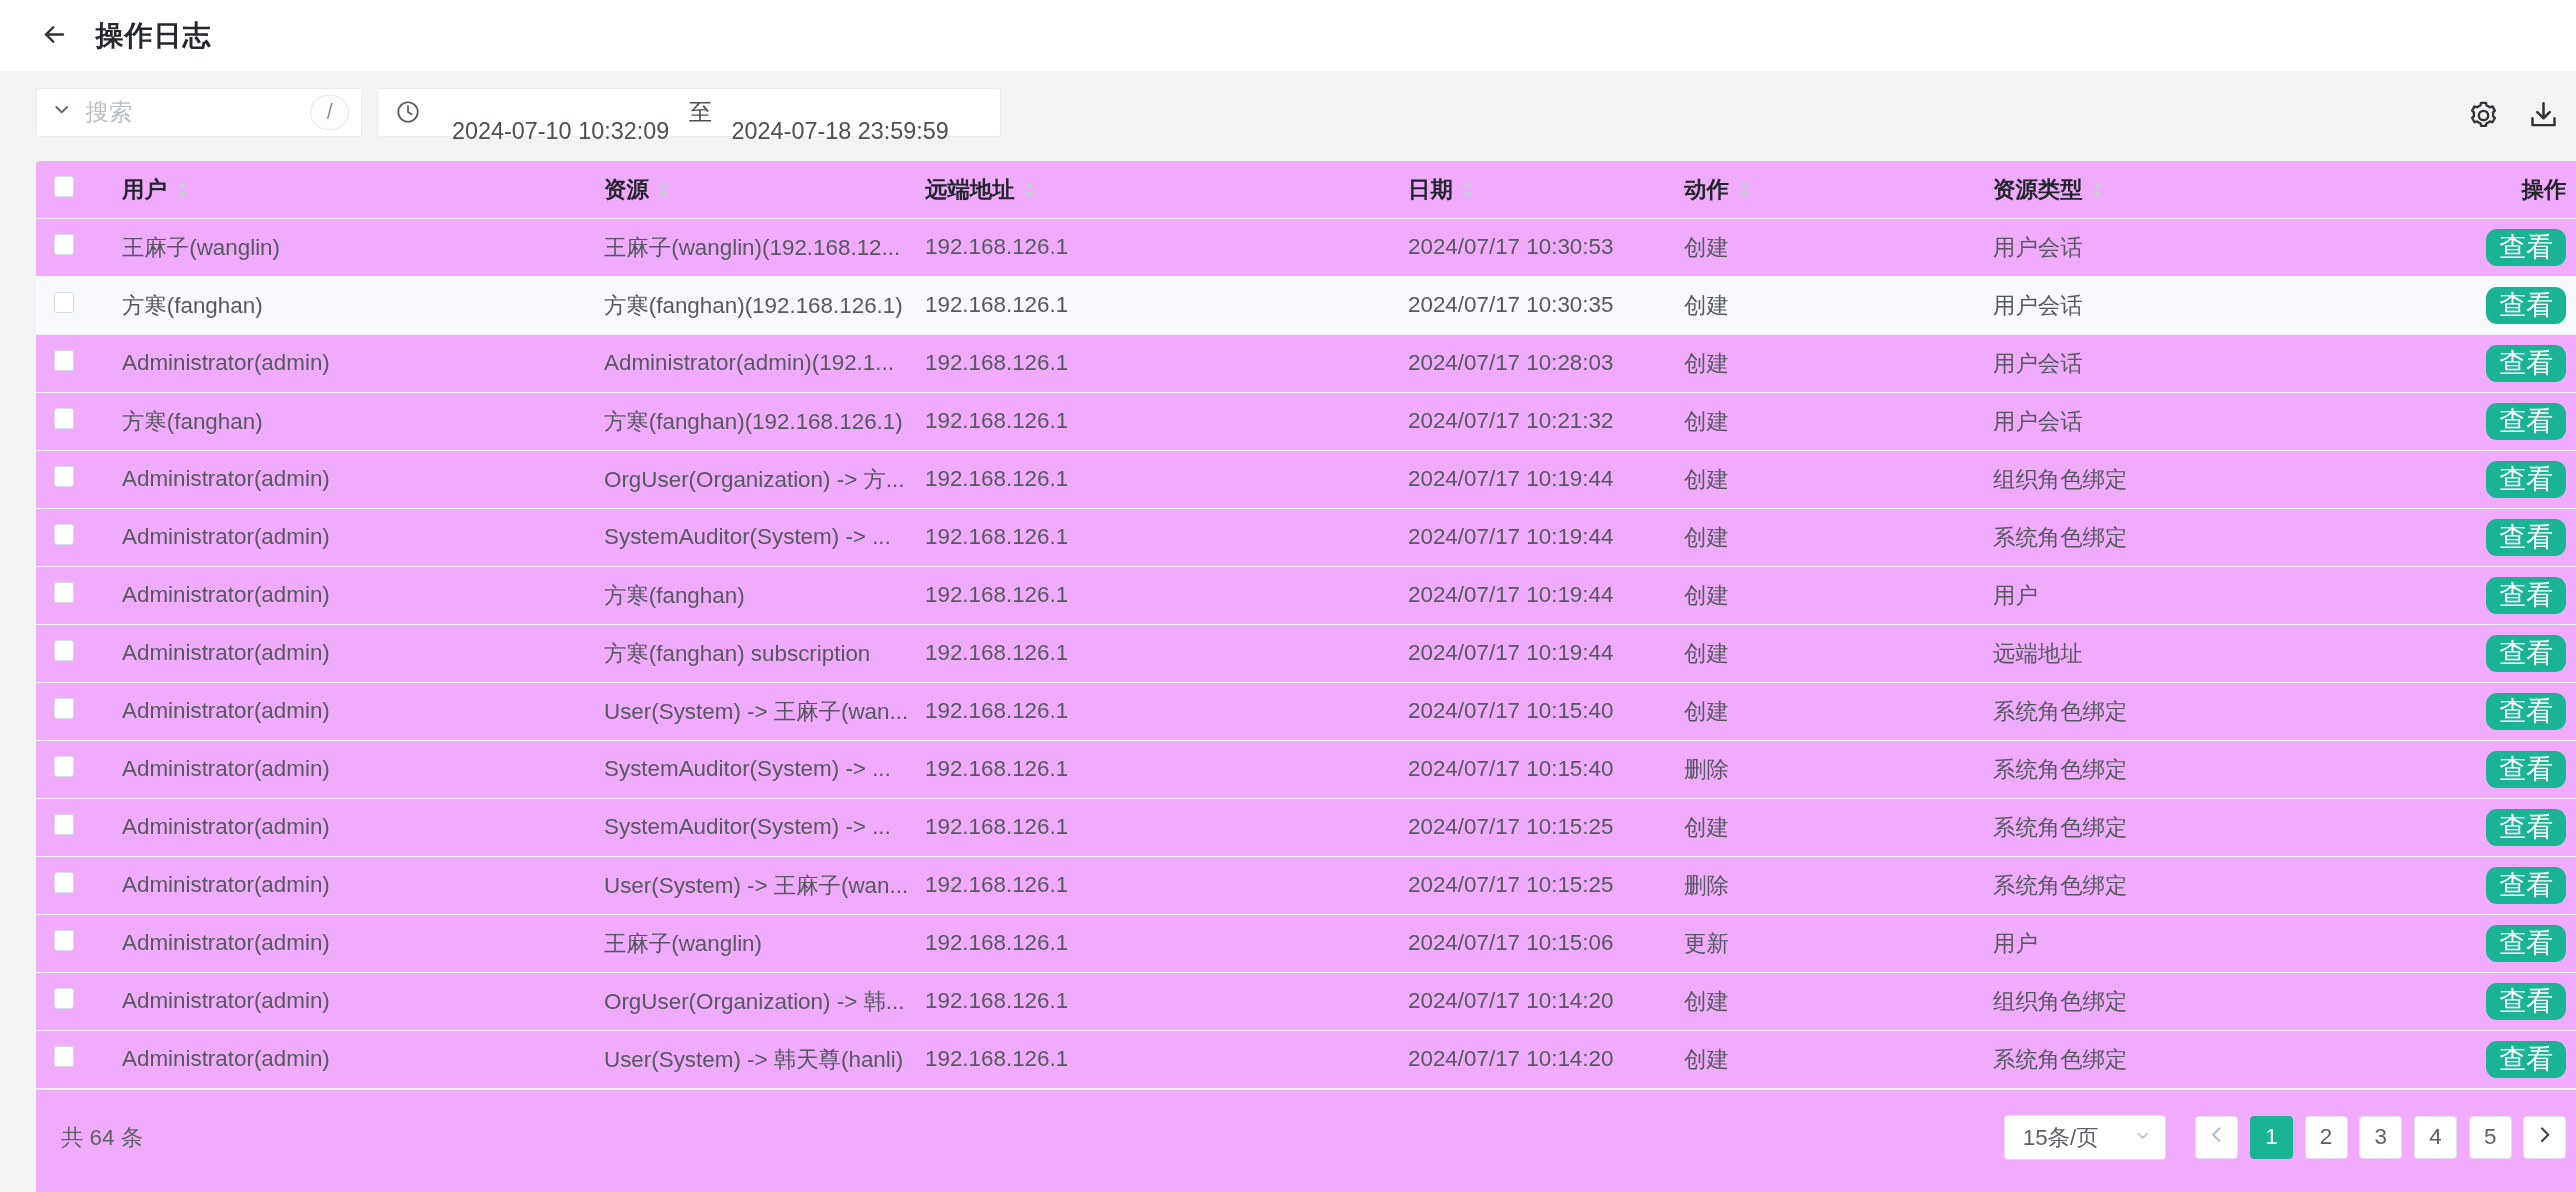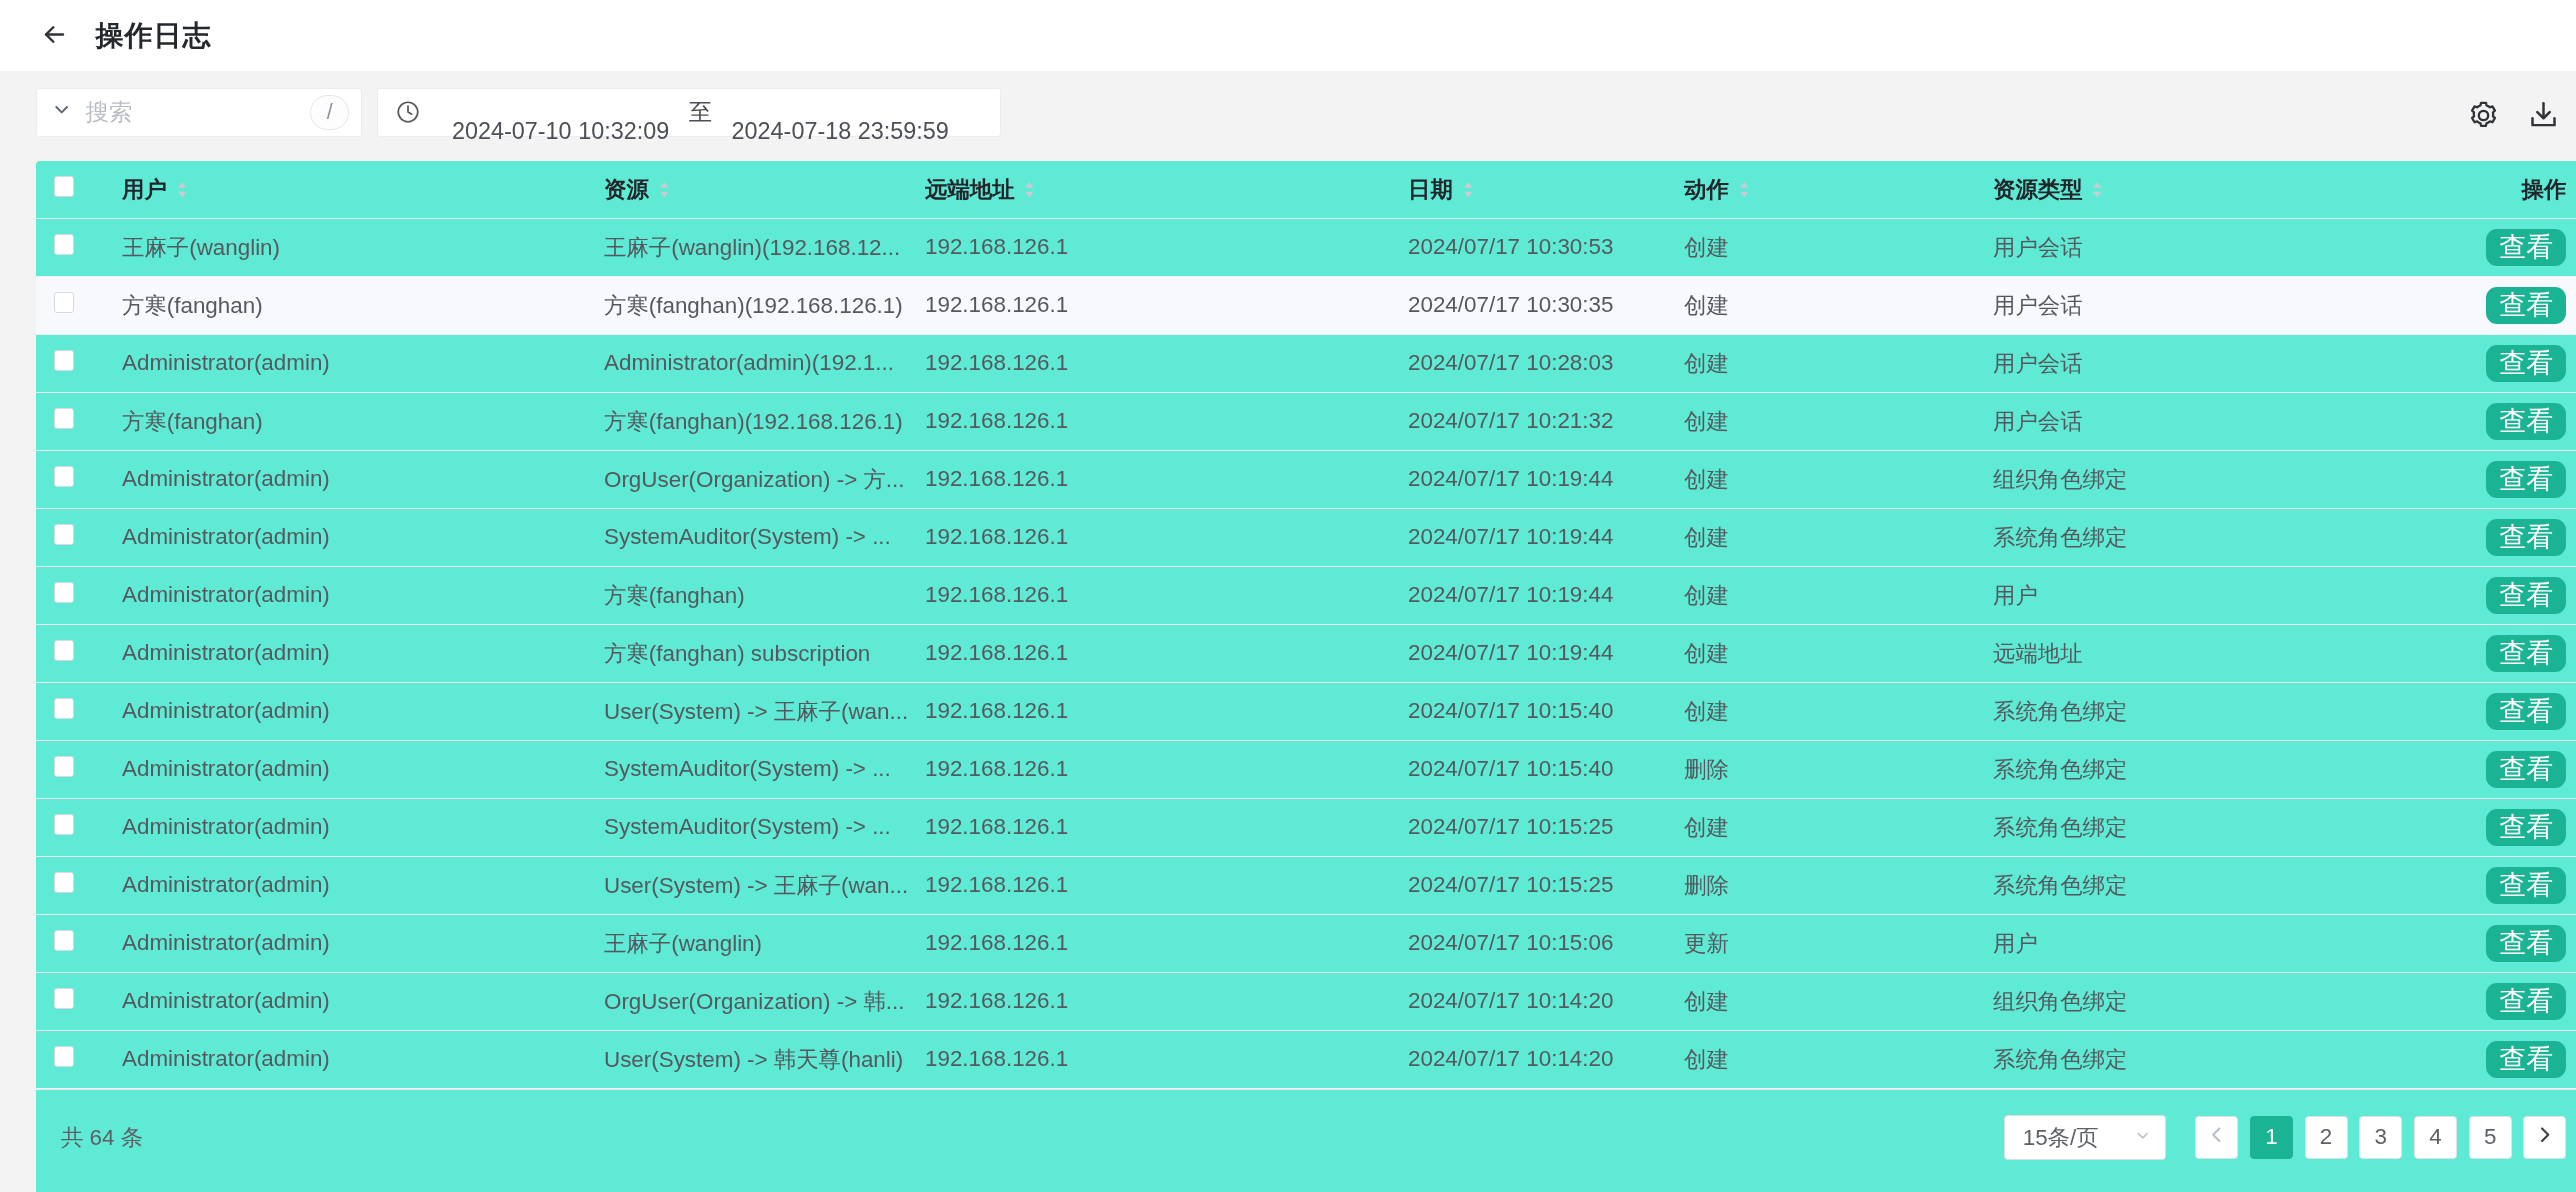--- a/index.html
+++ b/index.html
@@ -31,21 +31,21 @@
   .date-box {
     margin-left:14.6px; width:624px; height:49px; background:#fff; border:1px solid #ececee; border-radius:2.9px;
     display:flex; align-items:center; padding:0 17.5px; font-size:23.4px; color:#4c5056;
   }
   .date-box .dt { width:229px; text-align:center; white-space:nowrap;margin-top:39px; }
   .date-box .sep { margin:0 13.6px; color:#4c5056; }
   .toolbar-right { margin-left:auto; display:flex; align-items:center; gap:21.4px; }
   .icon-btn { background:none; border:none; display:flex; align-items:center; justify-content:center; width:39px; height:39px; }
 
   
-  .card { margin:24.4px 0 0 36px; width:2540px; height:1032px; background:#5eead4; border-radius:3.9px 0 0 0; }
+  .card { margin:24.4px 0 0 36px; width:2540px; height:1032px; background:#f0abfc; border-radius:3.9px 0 0 0; }
 
   .thead { display:flex; align-items:center; height:58px; border-bottom:1px solid #e6e9ee;
            font-size:22.4px; font-weight:700; color:#22262b; }
   .trow  { display:flex; align-items:center; height:58px; border-bottom:1px solid #eef0f4;
            font-size:22.4px; color:#55595f; }
   .trow.hl { background:#f7f9fc; }
 
   .c-check  { width:86px;  padding-left:17.5px; flex:none; }
   .c-user   { width:482px; flex:none; white-space:nowrap; overflow:hidden; }
   .c-res    { width:321px; flex:none; white-space:nowrap; overflow:hidden; padding-right:13.6px; }

